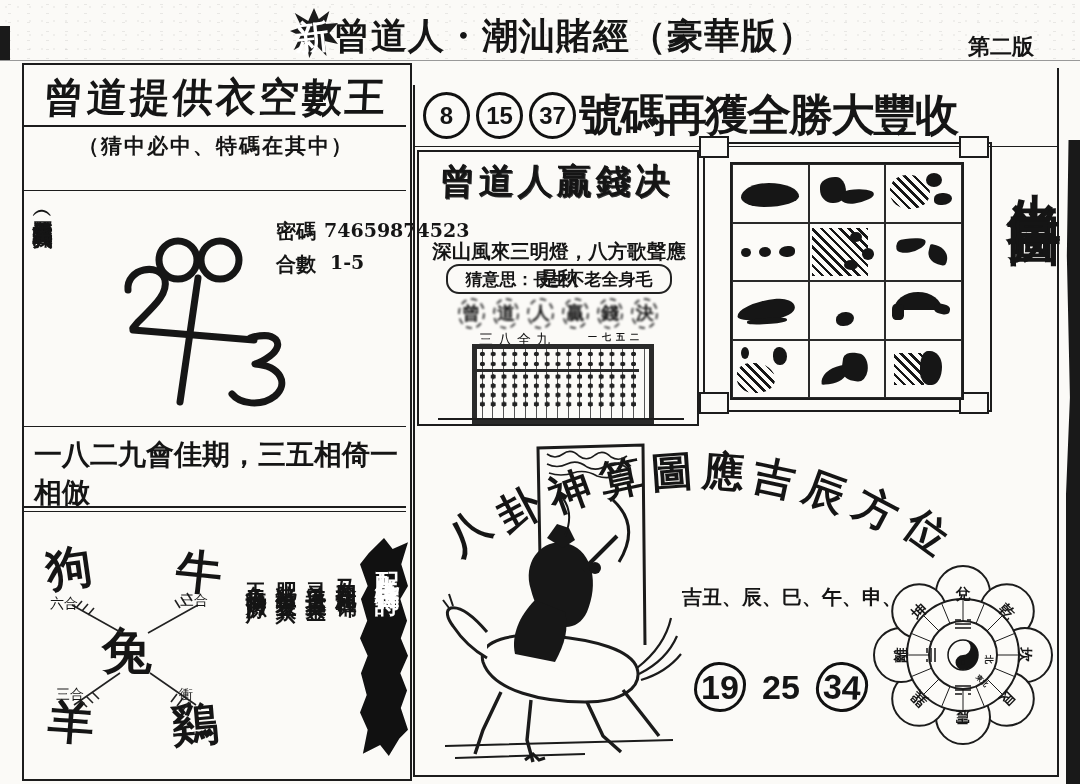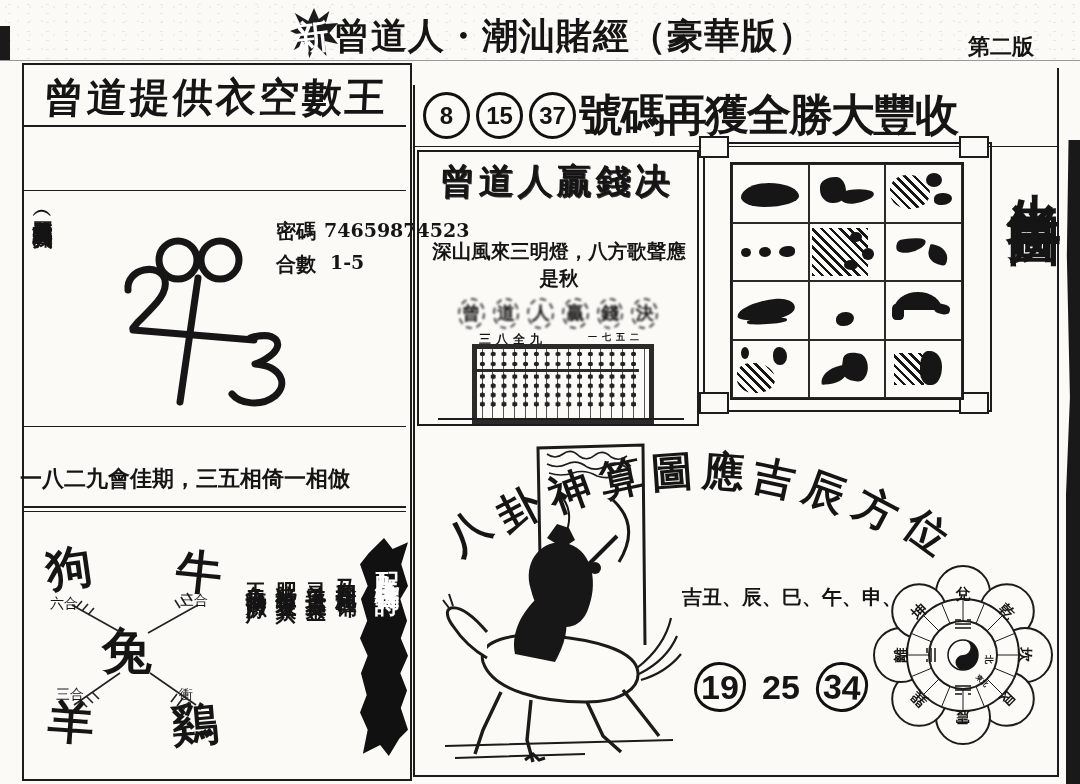--- a/index.html
+++ b/index.html
@@ -45,20 +45,21 @@
     <div class="abs" style="left:7px;top:9px;font-size:34px;font-weight:900;color:#fff;transform:rotate(-6deg);">新</div>
   </div>
 
   <div class="abs caps" style="left:334px;top:12px;font-size:36px;letter-spacing:1px;text-align:center;">曾道人・潮汕賭經（豪華版）</div>
   <div class="abs caps" style="left:968px;top:32px;font-size:22px;">第二版</div>
 
   <div class="abs box" style="left:22px;top:63px;width:386px;height:714px;"></div>
 
   <div class="abs caps" style="left:30px;top:70px;width:372px;text-align:center;font-size:40px;letter-spacing:3px;transform:skewX(-3deg);">曾道提供衣空數王</div>
   <div class="abs hline" style="left:24px;top:125px;width:382px;"></div>
+  <div class="abs serifb" style="left:30px;top:132px;width:372px;text-align:center;font-size:21px;letter-spacing:2px;">（猜中必中、特碼在其中）</div>
   <div class="abs hline" style="left:24px;top:190px;width:382px;height:1px;"></div>
 
   <div class="abs vtext serifb" style="left:30px;top:203px;height:240px;font-size:20px;letter-spacing:1px;">（愛錢買天上人間我算大）</div>
 
   <div class="abs serifb" style="left:276px;top:218px;font-size:20px;">密碼</div>
   <div class="abs" style="left:324px;top:219px;font-size:19px;font-weight:700;font-family:'DejaVu Serif',serif;">74659874523</div>
   <div class="abs serifb" style="left:276px;top:251px;font-size:20px;">合數</div>
   <div class="abs" style="left:330px;top:251px;font-size:19px;font-weight:700;font-family:'DejaVu Serif',serif;">1-5</div>
 
   <svg class="abs" style="left:112px;top:232px;" width="175" height="180" viewBox="0 0 175 180">
@@ -66,21 +67,21 @@
       <path d="M 16,58 C 14,36 48,30 53,48 C 56,62 42,74 26,90 L 21,96"></path>
       <path d="M 21,98 L 142,108"></path>
       <circle cx="66" cy="28" r="19"></circle>
       <circle cx="108" cy="28" r="19"></circle>
       <path d="M 86,46 L 68,170"></path>
       <path d="M 138,106 C 164,98 174,112 158,124 C 150,130 143,132 143,132 C 169,134 177,152 163,164 C 149,175 128,172 120,162"></path>
     </g>
   </svg>
 
   <div class="abs hline" style="left:24px;top:426px;width:382px;height:1px;"></div>
-  <div class="abs serifb" style="left:20px;top:436px;width:368px;font-size:22px;margin-top:28px;">一八二九會佳期，三五相倚一相倣</div>
+  <div class="abs serifb" style="left:34px;top:436px;width:368px;font-size:28px;">一八二九會佳期，三五相倚一相倣</div>
   <div class="abs hline" style="left:24px;top:506px;width:382px;"></div>
   <div class="abs hline" style="left:24px;top:511px;width:382px;height:1px;"></div>
 
   <div class="zch" style="left:46px;top:538px;font-size:46px;transform:rotate(-8deg);">狗</div>
   <div class="zch" style="left:176px;top:542px;font-size:46px;transform:rotate(6deg);">牛</div>
   <div class="zch" style="left:48px;top:692px;font-size:46px;transform:rotate(4deg);">羊</div>
   <div class="zch" style="left:172px;top:694px;font-size:46px;transform:rotate(-5deg);">鷄</div>
   <div class="zch" style="left:102px;top:618px;font-size:50px;">兔</div>
 
   <svg class="abs" style="left:30px;top:525px;" width="210" height="250" viewBox="0 0 210 250">
@@ -116,31 +117,36 @@
     <span class="circnum">15</span>
     <span class="circnum">37</span>
     <span style="font-size:44px;font-weight:900;letter-spacing:-2px;">號碼再獲全勝大豐收</span>
   </div>
   <div class="abs hline" style="left:413px;top:146px;width:646px;height:1px;"></div>
 
   <div class="abs box" style="left:417px;top:150px;width:278px;height:272px;border-width:2px;"></div>
   <div class="abs caps" style="left:424px;top:158px;width:266px;text-align:center;font-size:35px;letter-spacing:4px;transform:skewX(-2deg);text-shadow:1px 1px 0 #333;">曾道人贏錢决</div>
   <div class="abs serifb" style="left:428px;top:238px;width:262px;text-align:center;font-size:19.5px;">深山風來三明燈，八方歌聲應是秋</div>
 
+  <div class="abs" style="left:446px;top:264px;width:222px;height:26px;border:2px solid #222;border-radius:13px;
+       display:flex;align-items:center;justify-content:center;">
+    <span style="font-size:17px;font-weight:700;">猜意思：</span>
+    <span style="font-size:17px;font-weight:700;">長生不老全身毛</span>
+  </div>
 
   <div class="abs" style="left:458px;top:298px;width:200px;display:flex;gap:8px;justify-content:center;">
     <span class="stamp">曾</span>
     <span class="stamp">道</span>
     <span class="stamp">人</span>
     <span class="stamp">贏</span>
     <span class="stamp">錢</span>
     <span class="stamp">決</span>
   </div>
 
-  <div class="abs" style="left:479px;top:331px;font-size:12px;font-weight:700;letter-spacing:5px;">三八全九</div>
+  <div class="abs" style="left:479px;top:331px;font-size:14px;font-weight:400;letter-spacing:5px;">三八全九</div>
   <div class="abs" style="left:588px;top:331px;font-size:9px;font-weight:700;letter-spacing:5px;">一七五二</div>
 
   <div class="abs" style="left:472px;top:344px;width:172px;height:70px;border:5px solid #2a2a2a;background:
        repeating-linear-gradient(90deg,transparent 0 4.6px,#555 4.6px 5.6px,transparent 5.6px 10.8px);">
     <div class="abs" style="left:0;top:0;width:162px;height:20px;border-bottom:3px solid #2a2a2a;background:
          radial-gradient(circle 3.4px at 5.4px 5px,#222 70%,transparent 75%),
          radial-gradient(circle 3.4px at 5.4px 15px,#222 70%,transparent 75%);
          background-size:10.8px 20px;"></div>
     <div class="abs" style="left:0;top:23px;width:162px;height:37px;background:
          radial-gradient(circle 3.4px at 5.4px 4.6px,#222 70%,transparent 75%);

